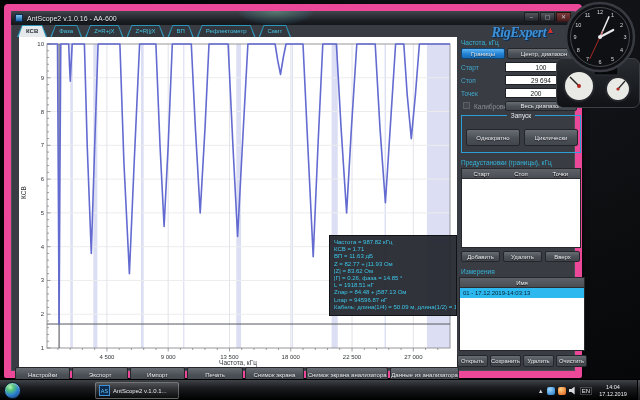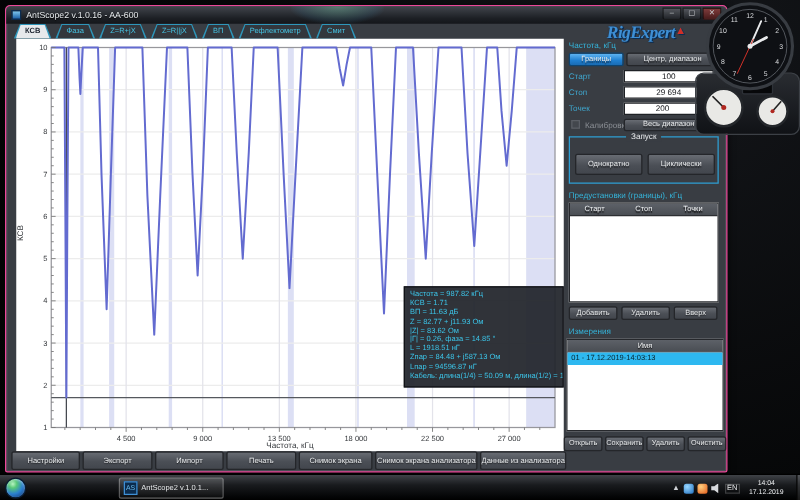--- a/index.html
+++ b/index.html
@@ -3,21 +3,21 @@
 <meta charset="utf-8">
 <style>
   html,body{margin:0;padding:0;}
   body{width:640px;height:400px;position:relative;overflow:hidden;
        background:radial-gradient(circle at 85% 10%, #14161a 0%, #060708 55%, #030304 100%);
        font-family:"Liberation Sans", sans-serif; -webkit-font-smoothing:antialiased;}
   *{box-sizing:border-box;}
 
   
   #app-window{position:absolute;left:4px;top:4px;width:578px;height:374px;
-    background:#393d43;border:1px solid #ec4899;border-radius:4px 4px 2px 2px;
+    background:#393d43;border:7px solid #ec4899;border-radius:4px 4px 2px 2px;
     box-shadow:inset 0 0 0 1px #4a4e55, 0 2px 6px rgba(0,0,0,.7);}
   #titlebar{position:absolute;left:0;top:0;width:100%;height:14px;
     background:linear-gradient(#41454c,#1c1f24 70%,#14161a);
     border-radius:4px 4px 0 0;display:flex;align-items:center;padding:0 4px;}
   #titlebar .glass{position:absolute;left:228px;top:0;width:74px;height:14px;
     background:radial-gradient(ellipse at 50% 0%, rgba(140,230,190,.35), rgba(80,160,200,.12) 60%, transparent 75%);}
   #app-icon{width:8px;height:8px;background:linear-gradient(#7ec8f0,#1a5fa8);border:1px solid #0c2c50;margin-right:4px;flex:none;}
   #title-text{font-size:7px;color:#e9edf0;text-shadow:0 1px 1px #000;white-space:nowrap;}
   #caption-buttons{position:absolute;right:4px;top:1px;display:flex;gap:1px;}
   .capbtn{width:15px;height:10px;background:linear-gradient(rgba(255,255,255,.13),rgba(255,255,255,.03));

